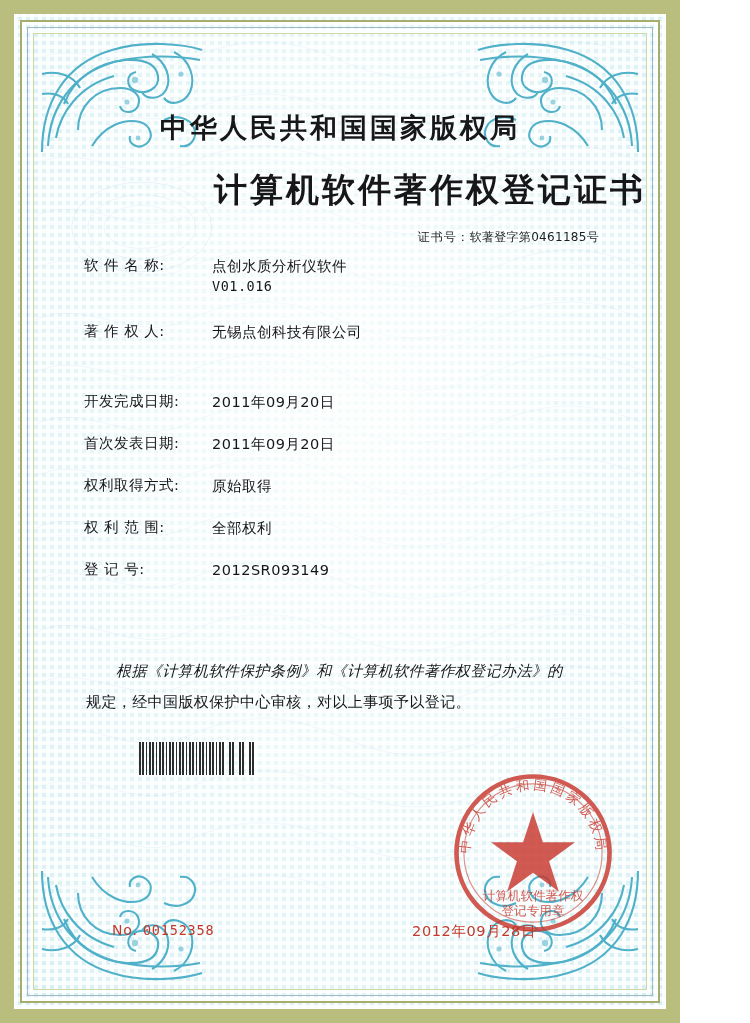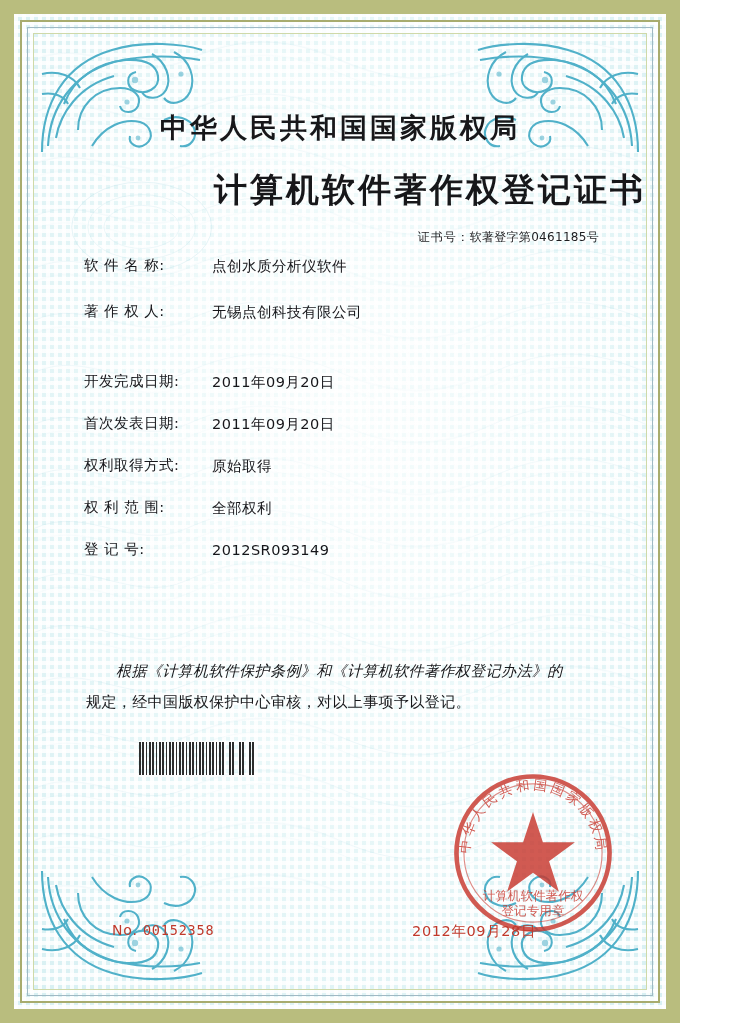--- a/index.html
+++ b/index.html
@@ -347,20 +347,21 @@
     <div class="cert-no">
       <span class="lbl">证书号：</span><span class="val">软著登字第0461185号</span>
     </div>
 
     <div class="fields">
 
       <div class="field-row">
         <div class="field-label">软 件 名 称:</div>
         <div class="field-value">
           <span>点创水质分析仪软件</span>
+          <span class="line2">V01.016</span>
         </div>
       </div>
 
       <div class="gap-b"></div>
 
       <div class="field-row">
         <div class="field-label">著 作 权 人:</div>
         <div class="field-value">无锡点创科技有限公司</div>
       </div>
 

